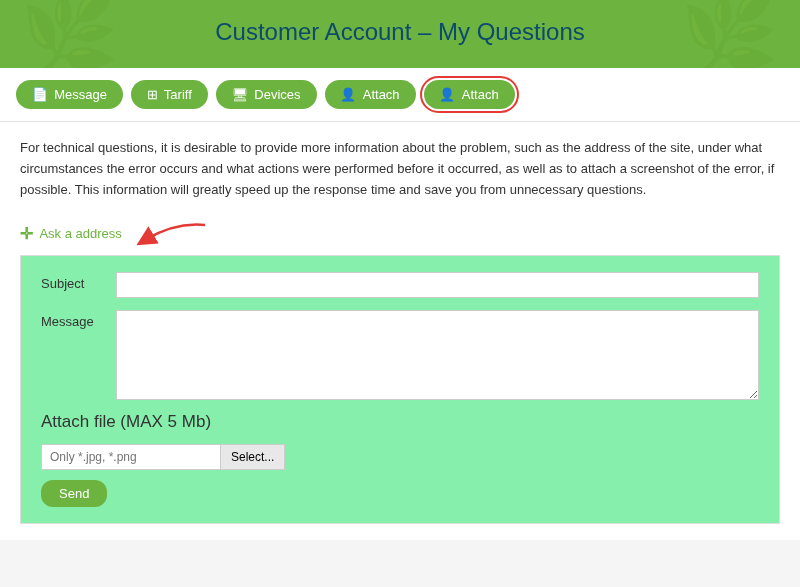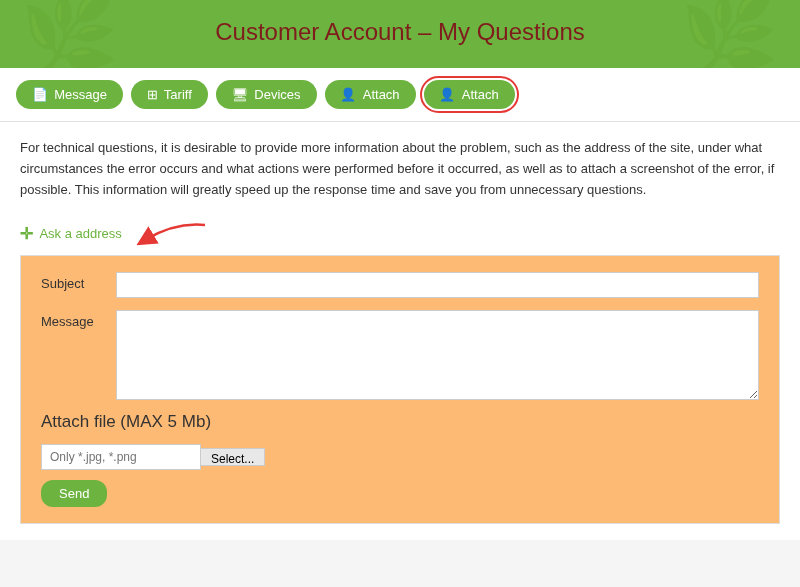--- a/index.html
+++ b/index.html
@@ -12,21 +12,21 @@
 
     
     .header {
       background: #6db33f;
       padding: 18px 20px 22px;
       text-align: center;
       position: relative;
       overflow: hidden;
     }
     .header-title {
-      color: #7f1d1d;
+      color: #0c4a6e;
       font-size: 24px;
       font-weight: normal;
       position: relative;
       z-index: 2;
     }
     .header-decor {
       position: absolute;
       top: 50%;
       transform: translateY(-50%);
       opacity: 0.15;
@@ -98,21 +98,21 @@
       gap: 6px;
     }
     .plus-icon {
       color: #6db33f;
       font-size: 16px;
       font-weight: bold;
     }
 
     
     .form-area {
-      background: #fdba74;
+      background: #86efac;
       border: 1px solid #ddd;
       padding: 16px 20px;
       margin-left: 0;
       width: 100%;
     }
     .form-row {
       display: flex;
       align-items: flex-start;
       margin-bottom: 12px;
       gap: 10px;
@@ -151,29 +151,29 @@
       gap: 0;
       margin-bottom: 10px;
     }
     .attach-text-field {
       padding: 4px 8px;
       border: 1px solid #ccc;
       background: white;
       font-size: 12px;
       color: #999;
       height: 26px;
-      width: 160px;
+      width: 180px;
     }
     .select-btn {
       padding: 3px 10px;
       background: #e8e8e8;
       border: 1px solid #ccc;
       cursor: pointer;
       font-size: 12px;
-      height: 18px;
+      height: 26px;
       border-left: none;
     }
     .send-btn {
       background: #6db33f;
       color: white;
       border: none;
       padding: 6px 18px;
       cursor: pointer;
       font-size: 13px;
       border-radius: 12px;

